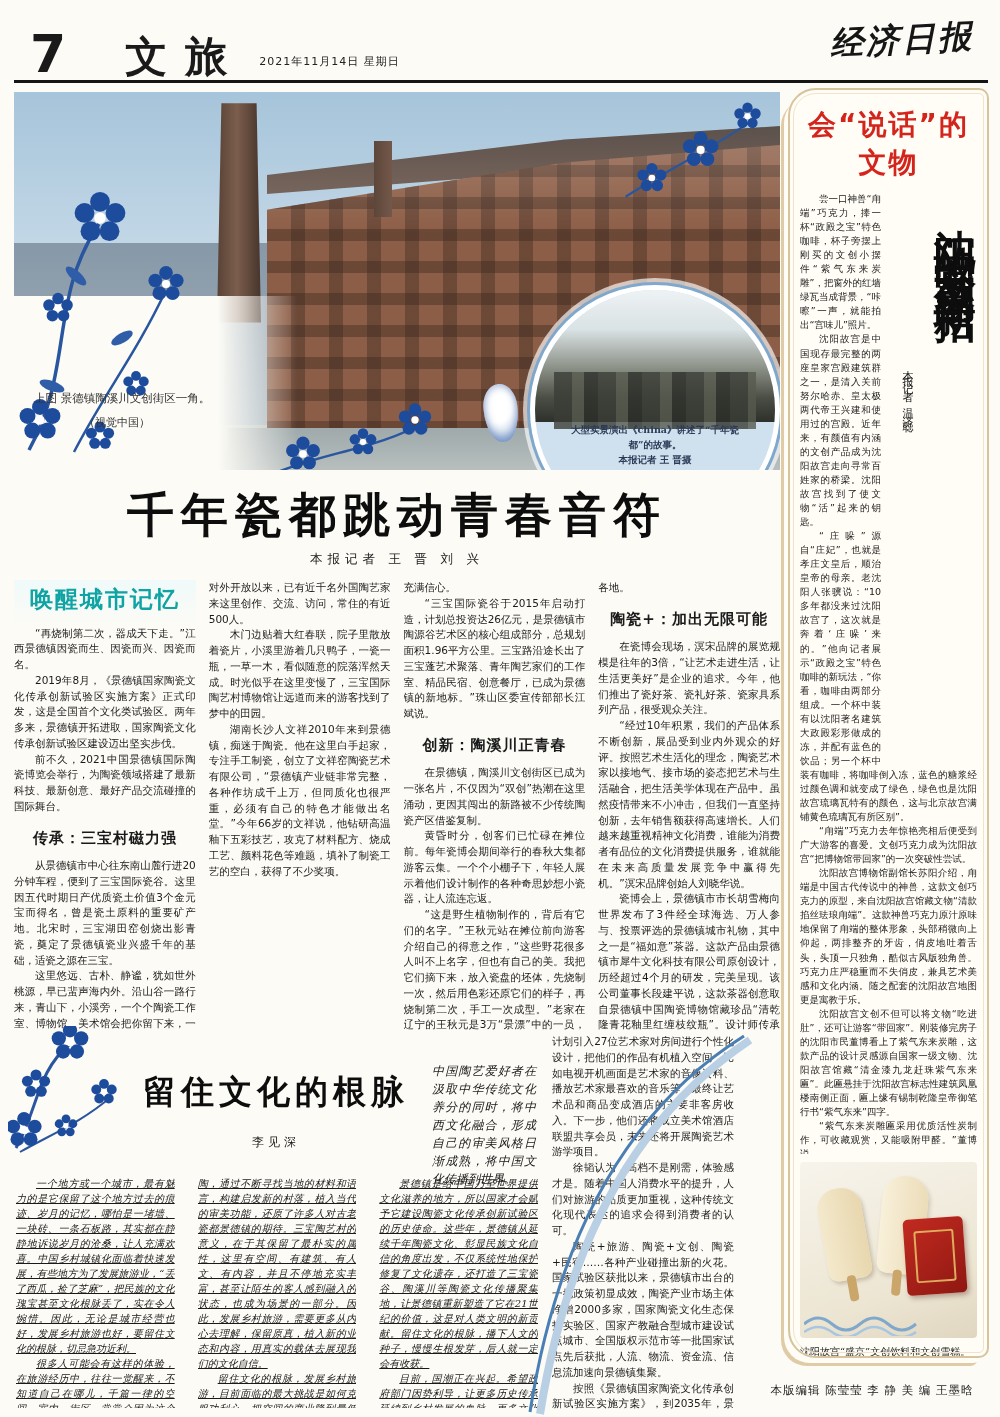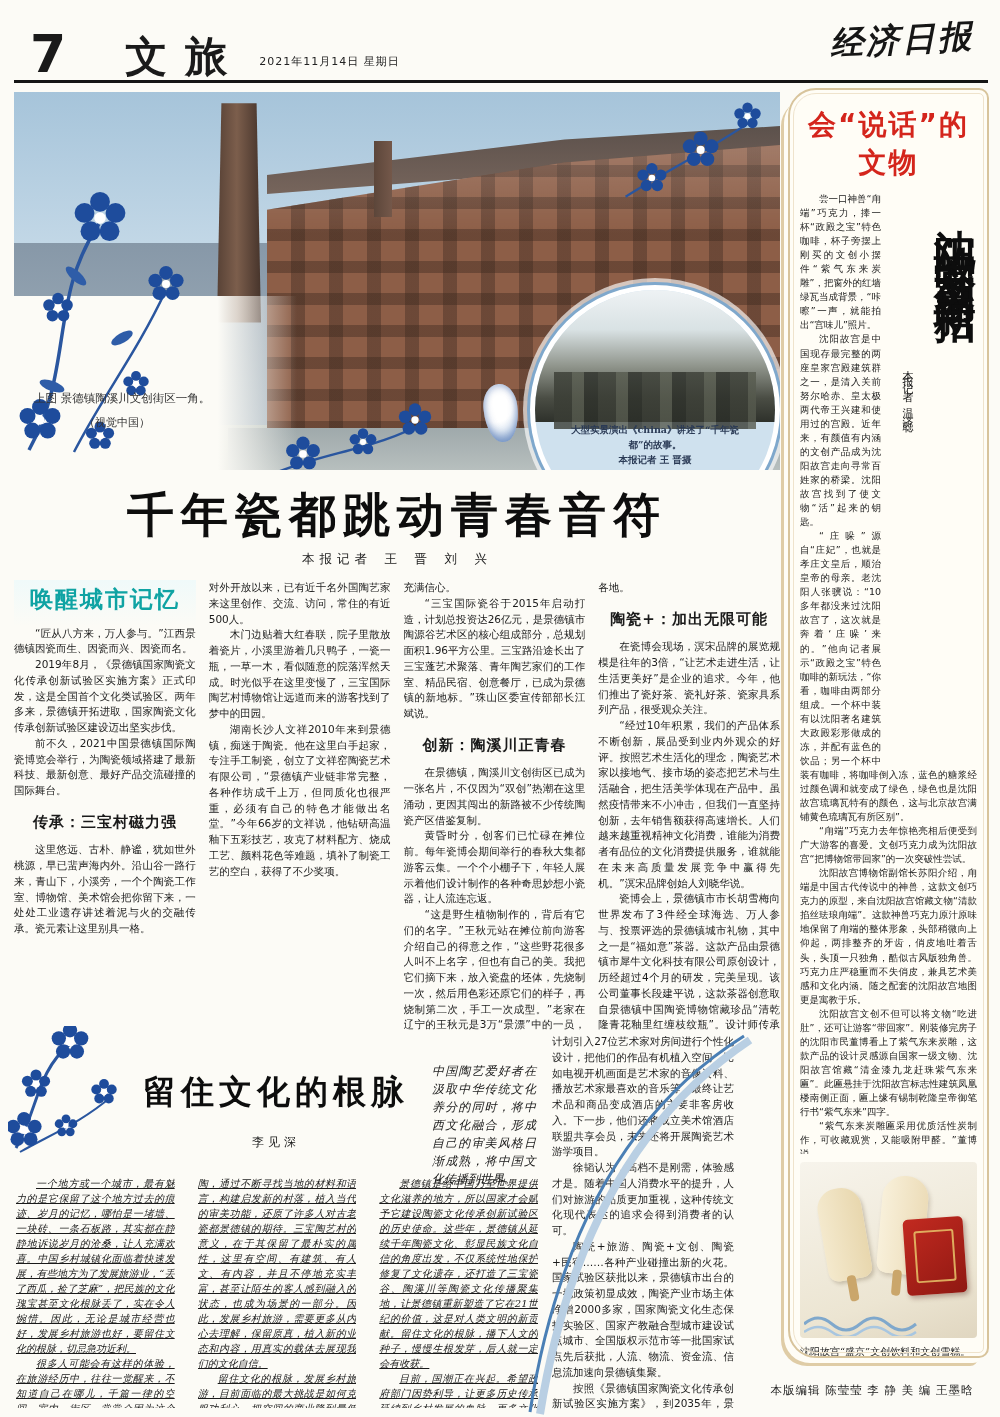--- a/index.html
+++ b/index.html
@@ -54,21 +54,21 @@
     box-shadow:inset 0 -6px 8px rgba(30,76,156,.45), inset 0 4px 6px rgba(30,76,156,.25); }
   .fl { position:absolute; pointer-events:none; }
   .fl-left { left:-10px; top:66px; width:225px; height:300px; }
   .fl-tr { right:10px; top:-4px; width:150px; height:120px; }
   .fl-bm { left:33%; bottom:-10px; width:170px; height:90px; }
 
   
   .headline { position:absolute; left:14px; top:484px; width:766px; text-align:center;
     font-size:47px; font-weight:900; letter-spacing:7px; color:#0d0d0d; }
   .byline { position:absolute; left:14px; top:551px; width:766px; text-align:center;
-    font-size:12.5px; letter-spacing:5px; color:#222; font-family:Liberation Mono, monospace; }
+    font-size:12.5px; letter-spacing:5px; color:#222; font-family:Liberation Sans, sans-serif; }
   .cols { position:absolute; left:14px; top:580px; width:766px; height:450px; display:flex; gap:13px; }
   .col { flex:1 1 0; overflow:hidden; text-align:justify; font-size:10.5px; line-height:1.5; color:#1a1a1a; }
   .col p, .col5 p { text-indent:2em; margin:0; }
   p.cont { text-indent:0 !important; }
   .sec-head { font-size:23px; font-weight:900; color:#0fa3a3; text-align:center; letter-spacing:2px;
     padding:2px 0 9px; background:linear-gradient(180deg,#f0fafa,rgba(255,255,255,0)); }
   .subhead { font-size:15px; font-weight:700; text-align:center; margin:12px 0 9px; letter-spacing:1px;
     font-family:"DejaVu Serif","Liberation Serif",serif; }
 
   
@@ -207,24 +207,25 @@
       </div>
     </div>
   </div>
 
   <div class="headline">千年瓷都跳动青春音符</div>
   <div class="byline">本报记者 王 晋 刘 兴</div>
 
   <div class="cols">
     <div class="col">
       <div class="sec-head">唤醒城市记忆</div>
-      <p>“匠从八方来，万人参与。”江西景德镇因瓷而生、因瓷而兴、因瓷而名。</p>
+      <p>“再烧制第二次，器成天下走。”江西景德镇因瓷而生、因瓷而兴、因瓷而名。</p>
       <p>2019年8月，《景德镇国家陶瓷文化传承创新试验区实施方案》正式印发，这是全国首个文化类试验区。两年多来，景德镇开拓进取，国家陶瓷文化传承创新试验区建设迈出坚实步伐。</p>
       <p>前不久，2021中国景德镇国际陶瓷博览会举行，为陶瓷领域搭建了最新科技、最新创意、最好产品交流碰撞的国际舞台。</p>
       <div class="subhead">传承：三宝村磁力强</div>
+      <p>从景德镇市中心往东南山麓行进20分钟车程，便到了三宝国际瓷谷。这里因五代时期日产优质瓷土价值3个金元宝而得名，曾是瓷土原料的重要矿产地。北宋时，三宝湖田窑创烧出影青瓷，奠定了景德镇瓷业兴盛千年的基础，适瓷之源在三宝。</p>
       <p>这里悠远、古朴、静谧，犹如世外桃源，早已蜚声海内外。沿山谷一路行来，青山下，小溪旁，一个个陶瓷工作室、博物馆、美术馆会把你留下来，一处处工业遗存讲述着泥与火的交融传承。瓷元素让这里别具一格。</p>
 
     </div>
     <div class="col">
       <p class="cont">对外开放以来，已有近千名外国陶艺家来这里创作、交流、访问，常住的有近500人。</p>
       <p>木门边贴着大红春联，院子里散放着瓷片，小溪里游着几只鸭子，一瓷一瓶，一草一木，看似随意的院落浑然天成。时光似乎在这里变慢了，三宝国际陶艺村博物馆让远道而来的游客找到了梦中的田园。</p>
       <p>湖南长沙人文祥2010年来到景德镇，痴迷于陶瓷。他在这里白手起家，专注手工制瓷，创立了文祥窑陶瓷艺术有限公司，“景德镇产业链非常完整，各种作坊成千上万，但同质化也很严重，必须有自己的特色才能做出名堂。”今年66岁的文祥说，他钻研高温釉下五彩技艺，攻克了材料配方、烧成工艺、颜料花色等难题，填补了制瓷工艺的空白，获得了不少奖项。</p>
 
     </div>
     <div class="col">

